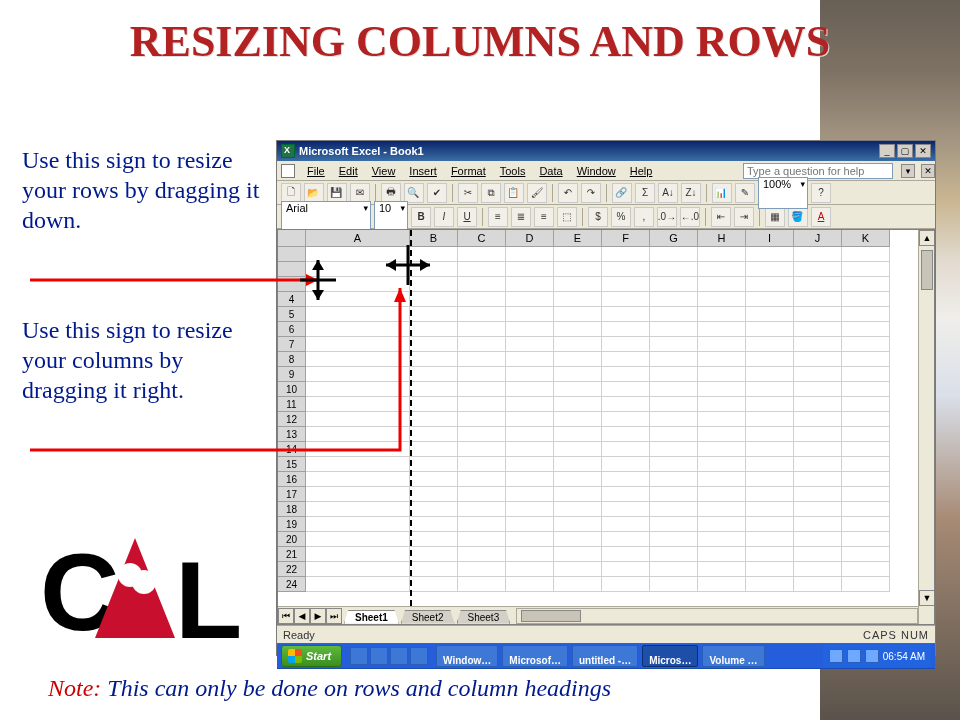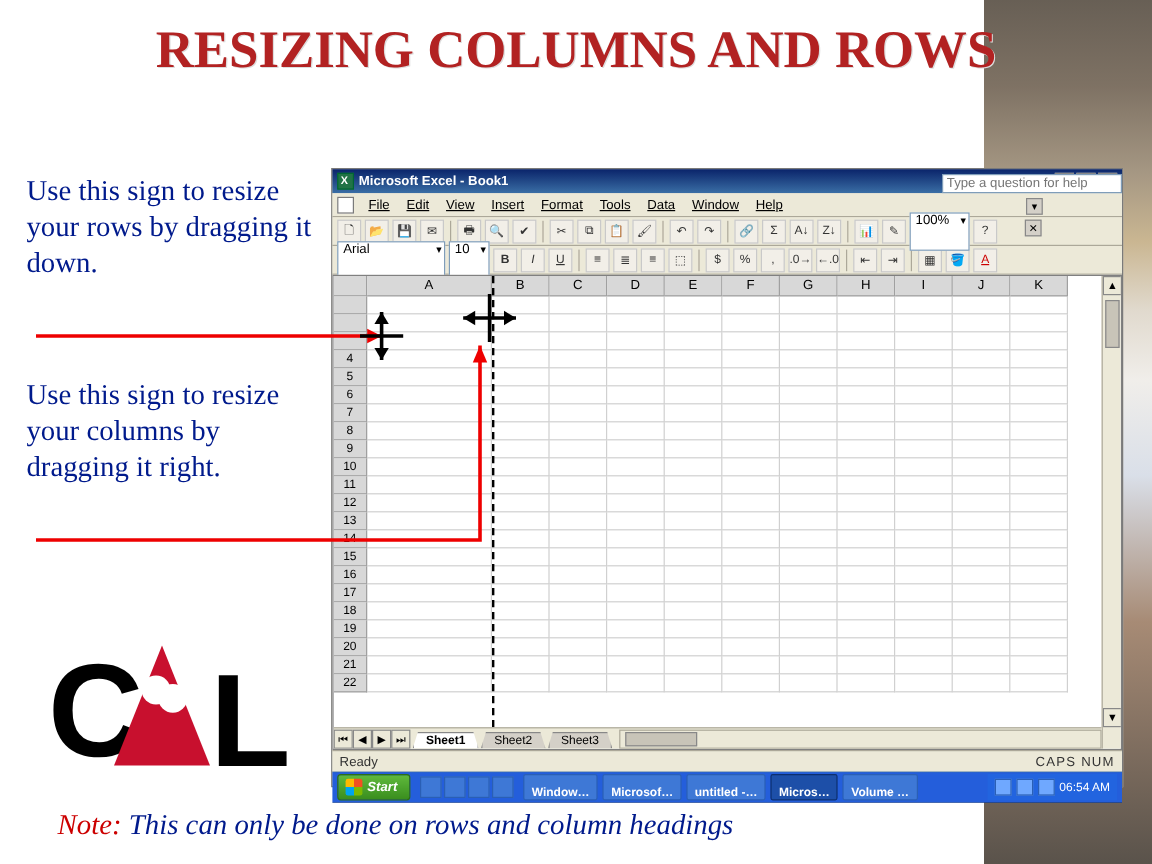--- a/index.html
+++ b/index.html
@@ -99,21 +99,21 @@
     border-bottom:1px solid #aca899;
     display:flex; align-items:center;
     padding-left:4px;
     gap:2px;
   }
   .menubar .doc-icon{ width:14px;height:14px; background:#fff; border:1px solid #7a7a7a; margin-right:4px;}
   .menubar span.mi { padding:2px 6px; cursor:default; }
   .menubar span.mi u { text-decoration: underline; }
   .helpbox {
     margin-left:auto;
-    display:flex; align-items:center; gap:4px;flex-direction:column;
+    display:flex; align-items:center; gap:4px;
   }
   .helpbox input {
     width:150px; height:16px; font-size:11px; border:1px solid #7f9db9;
     padding:0 3px; color:#888; background:#fff;
   }
   .mdi-close { width:14px;height:14px;border:1px solid #888;background:#d4d0c8;font-size:9px;text-align:center;line-height:12px;margin-left:4px;}
   .toolbar {
     height:24px; background:#ece9d8; border-bottom:1px solid #aca899;
     display:flex; align-items:center; padding:0 4px; gap:3px;
   }
@@ -589,20 +589,34 @@
           <div class="cell colN"></div>
           <div class="cell colN"></div>
           <div class="cell colN"></div>
           <div class="cell colN"></div>
           <div class="cell colN"></div>
           <div class="cell colN"></div>
           <div class="cell colN"></div>
           <div class="cell colN"></div>
           <div class="cell colN"></div>
         </div>
+        <div class="row">
+          <div class="rh">24</div>
+          <div class="cell colA"></div>
+          <div class="cell colN"></div>
+          <div class="cell colN"></div>
+          <div class="cell colN"></div>
+          <div class="cell colN"></div>
+          <div class="cell colN"></div>
+          <div class="cell colN"></div>
+          <div class="cell colN"></div>
+          <div class="cell colN"></div>
+          <div class="cell colN"></div>
+          <div class="cell colN"></div>
+        </div>
       </div>
 
     <div class="resize-guide" style="left:132px;"></div>
 
     <div class="scroll-v">
       <div class="arr" style="top:0">▲</div>
       <div class="thumb"></div>
       <div class="arr" style="bottom:18px">▼</div>
     </div>
 

